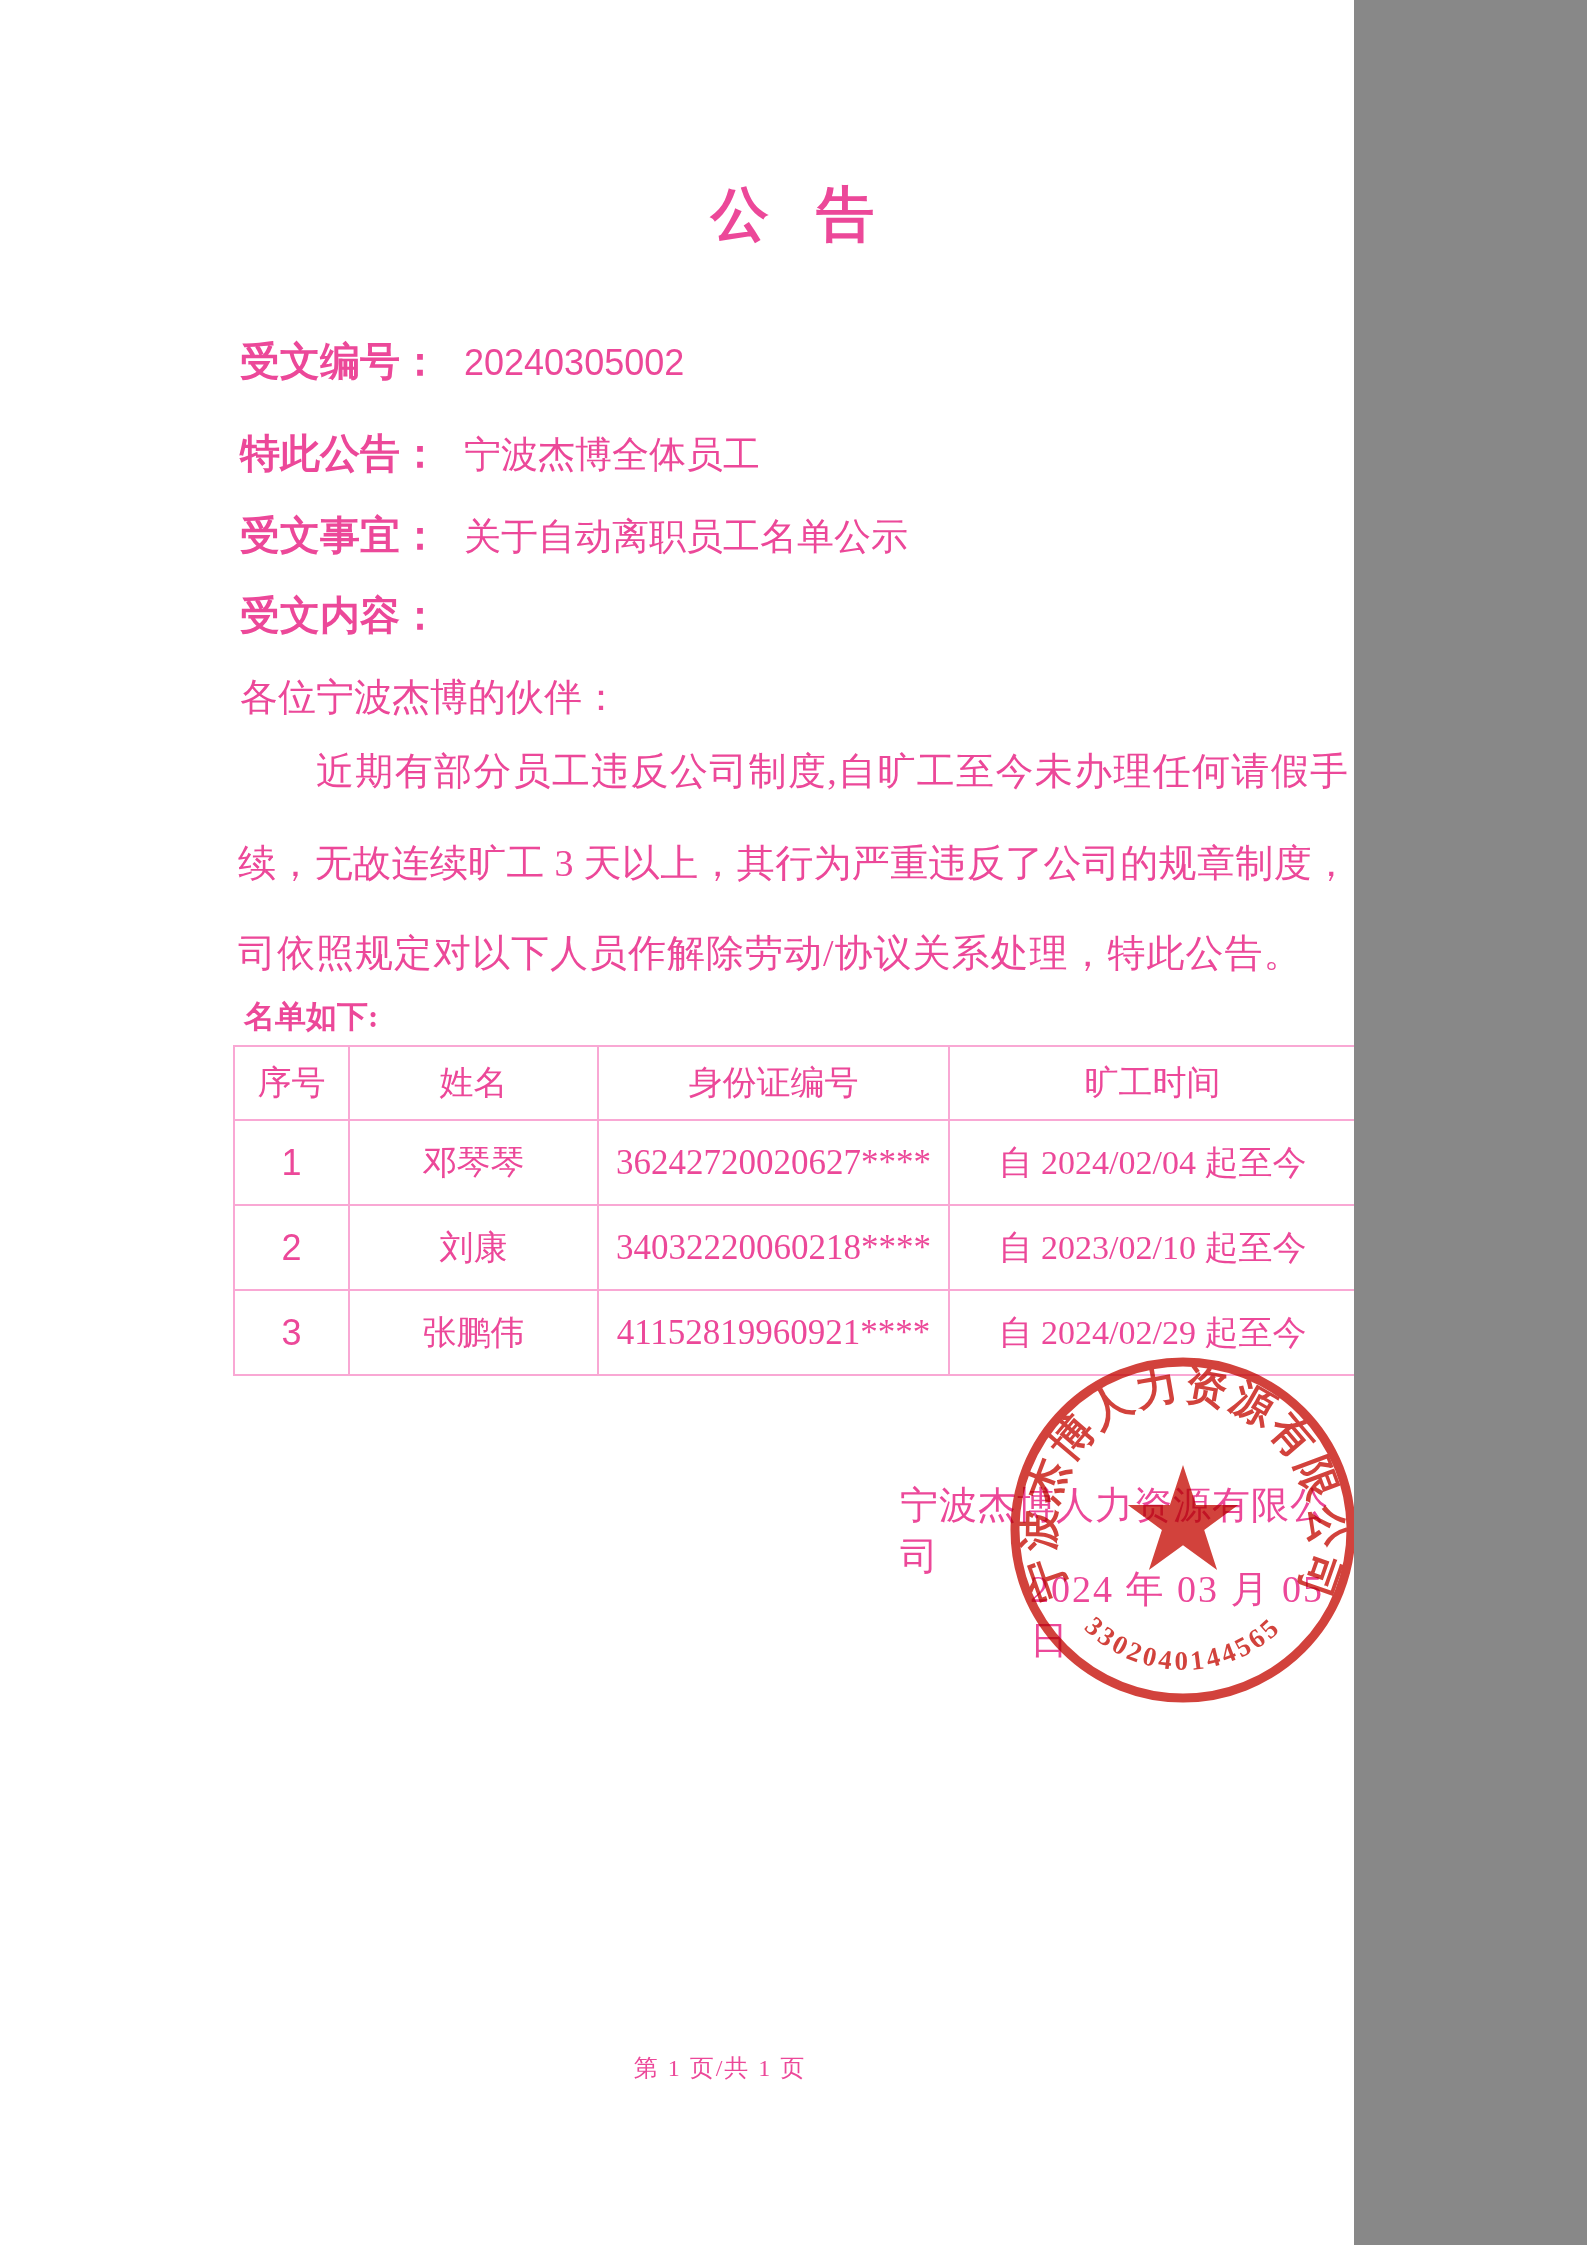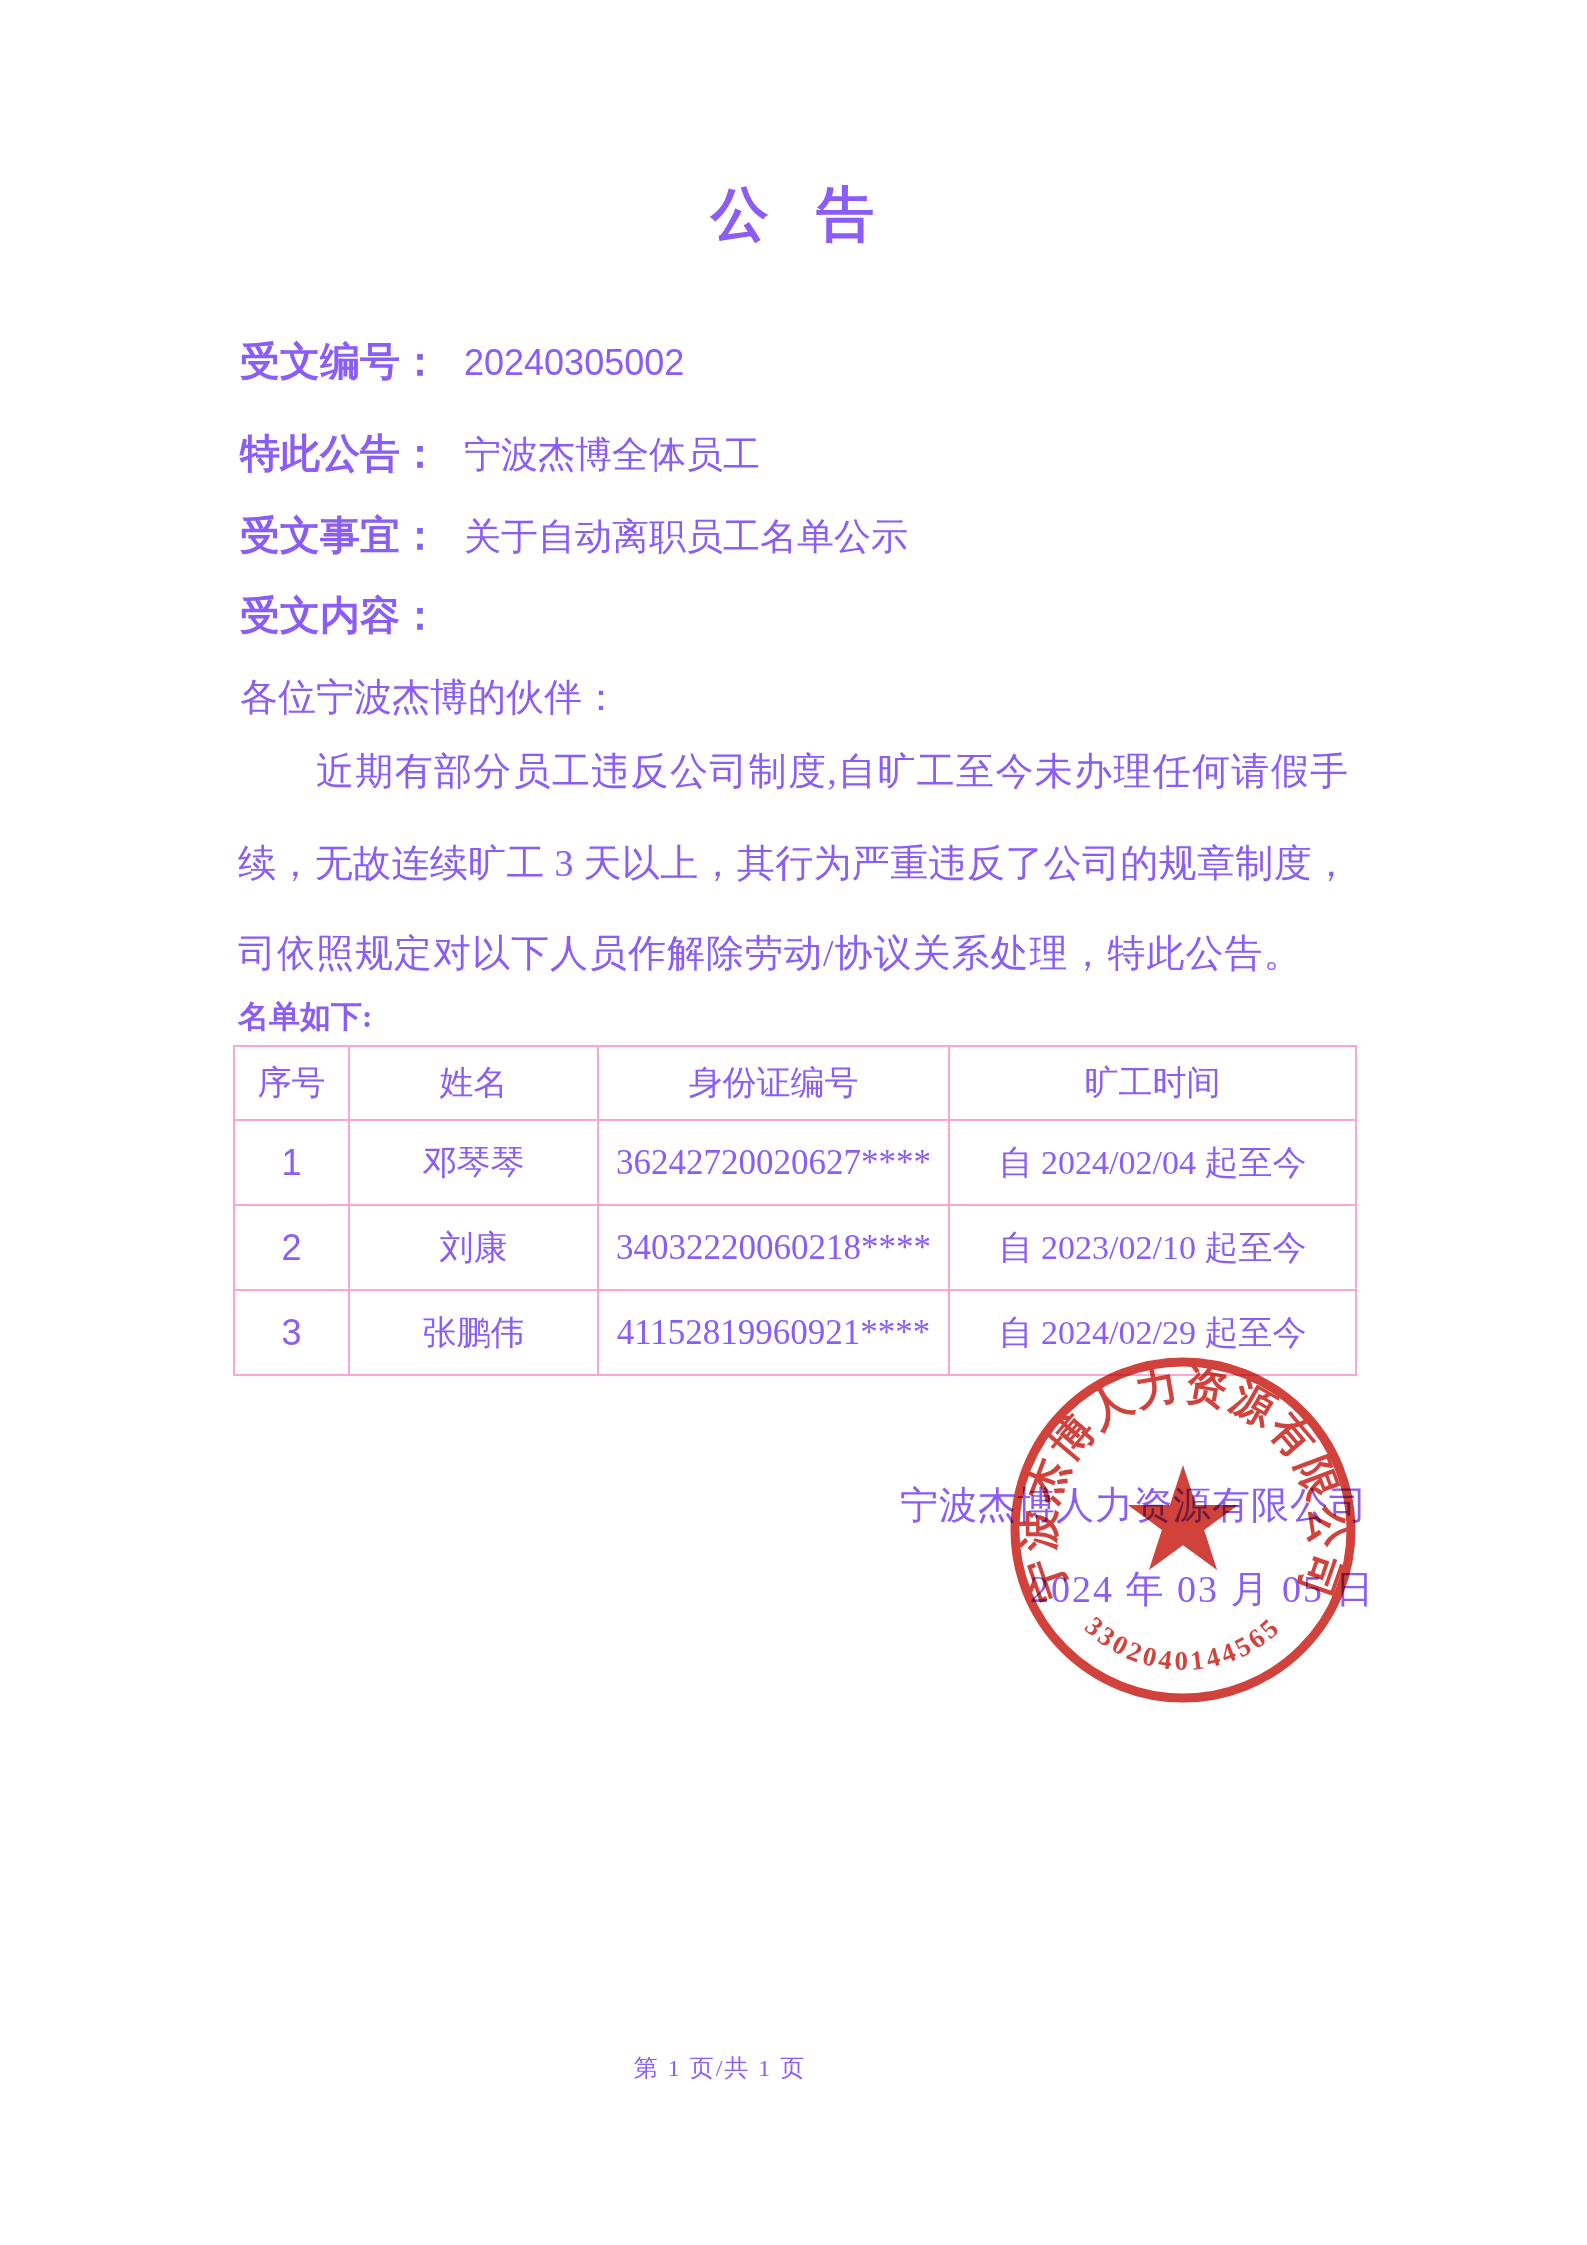--- a/index.html
+++ b/index.html
@@ -1,21 +1,21 @@
 <!DOCTYPE html>
 <html><head>
 <meta charset="utf-8">
 <style>
   html,body{margin:0;padding:0;background:#888;}
   .page{
     position:relative;
-    width:1587px;height:2245px;
+    width:1354px;height:2245px;
     background:#ffffff;
     font-family:"Liberation Serif","DejaVu Serif",serif;
-    color:#8b5cf6;
+    color:#ec4899;
     overflow:hidden;
   }
   .abs{position:absolute;}
   .doc-title{
     top:176px;left:0;width:1587px;
     text-align:center;
     font-size:58px;font-weight:bold;
     word-spacing:0.5em;
     letter-spacing:2px;
   }
@@ -24,21 +24,21 @@
   .field .value{font-size:37px;margin-left:24px;}
   .field .value.num{font-family:"Liberation Sans","DejaVu Sans",sans-serif;font-size:36px;}
   .f0{top:334px;} .f1{top:426px;} .f2{top:508px;} .f3{top:588px;}
   .greeting{left:240px;top:672px;font-size:38px;}
   .para-line{font-size:38px;white-space:nowrap;}
   .para-just{text-align:justify;text-align-last:justify;white-space:normal;
              text-justify:inter-character;overflow:hidden;height:56px;}
   .p0{left:316px;top:746px;width:1032px;}
   .p1{left:238px;top:838px;width:1112px;}
   .p2{left:238px;top:928px;width:1112px;letter-spacing:1px;}
-  .list-intro{left:238px;top:996px;font-size:31px;font-weight:bold;}
+  .list-intro{left:244px;top:996px;font-size:31px;font-weight:bold;}
   table.roster{
     position:absolute;left:233px;top:1045px;
     width:1122px;border-collapse:collapse;table-layout:fixed;
     font-size:34px;
   }
   table.roster td,table.roster th{
     border:2px solid #f9a8d4;text-align:center;vertical-align:middle;
     font-weight:normal;padding:0;
   }
   tr.hdr{height:74px;}

